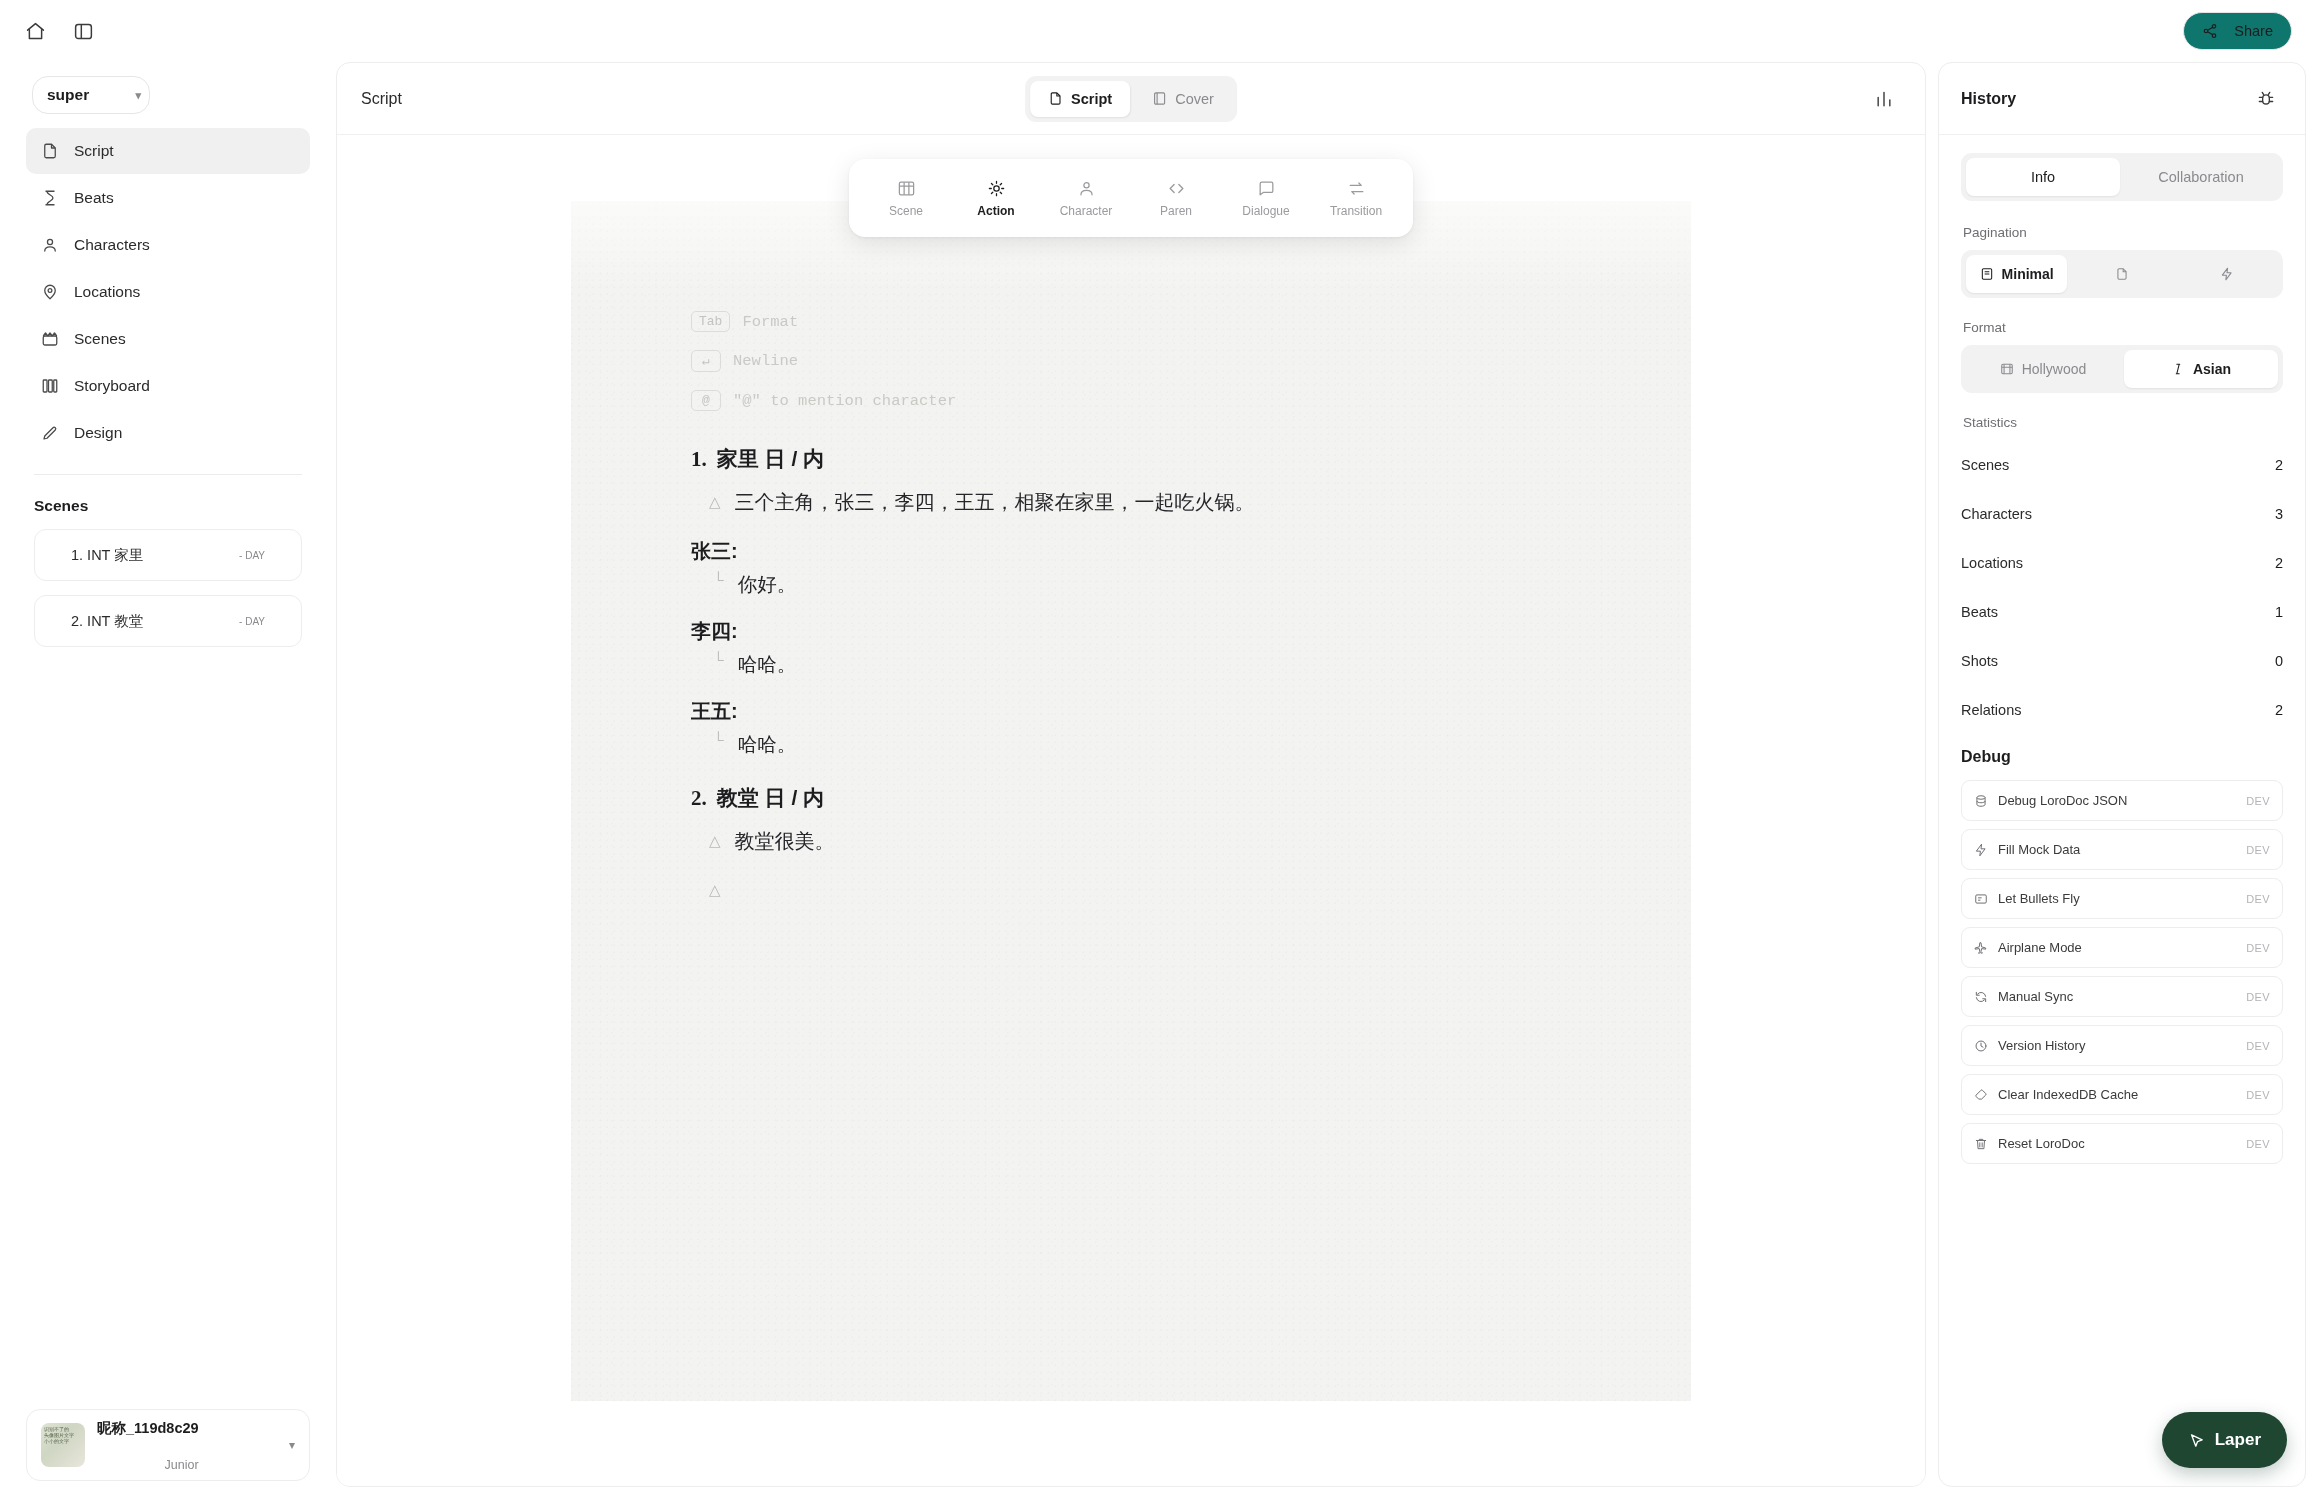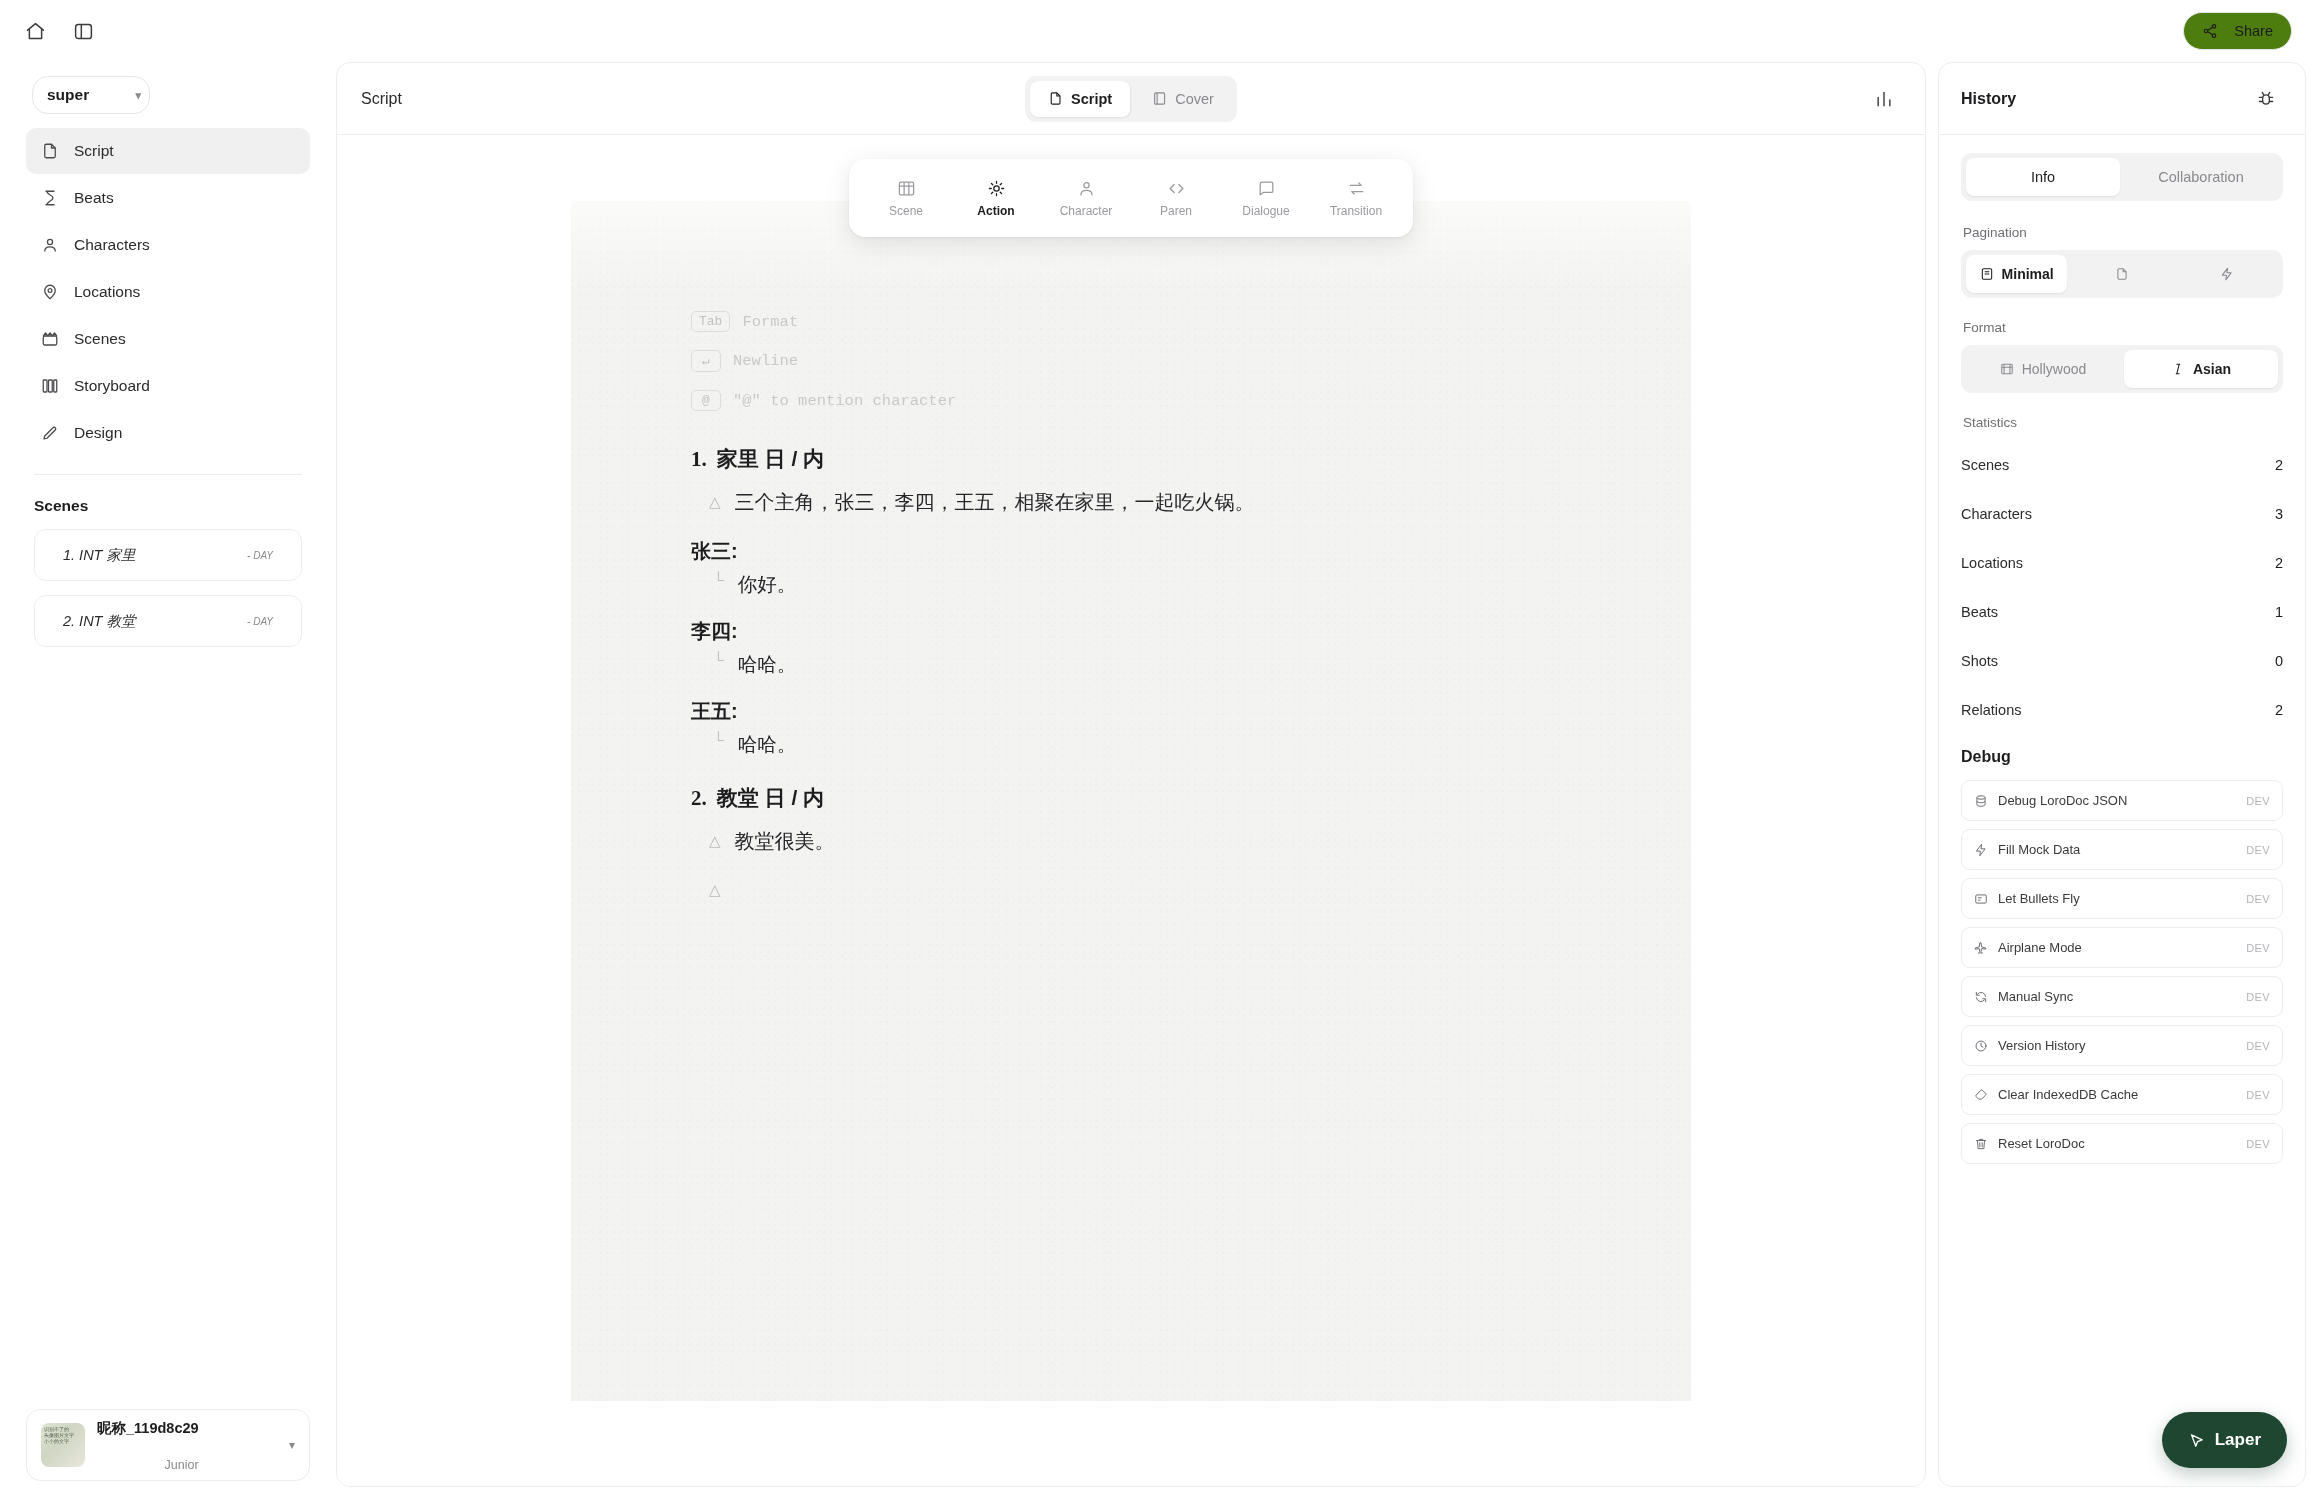--- a/index.html
+++ b/index.html
@@ -23,21 +23,21 @@
   .icon-btn {
     width: 34px; height: 34px; border-radius: 8px;
     display: flex; align-items: center; justify-content: center;
     color: #3b3b3d; cursor: pointer;
   }
   .topbar .spacer { flex: 1; }
   .share-btn {
     display: flex; align-items: center; gap: 16px;
     height: 38px; padding: 0 18px;
     border: 1px solid #e4e4e6; border-radius: 19px;
-    background: #4d7c0f; font-size: 14.5px; color: #1d1d1f; cursor: pointer;
+    background: #0f766e; font-size: 14.5px; color: #1d1d1f; cursor: pointer;
   }
 
   
   .body { flex: 1; display: flex; min-height: 0; }
 
   
   .sidebar {
     width: 336px; flex: 0 0 336px;
     display: flex; flex-direction: column;
     padding: 0 26px 0 26px;
@@ -58,23 +58,23 @@
     height: 46px; padding: 0 14px; border-radius: 10px;
     font-size: 15.5px; color: #2b2b2d; cursor: pointer;
   }
   .nav-item.active { background: #f0f0f1; }
   .nav-item .ico { width: 20px; display: flex; align-items: center; justify-content: center; color: #4a4a4d; }
 
   .divider { height: 1px; background: #ececee; margin: 18px 8px 0 8px; }
   .scenes-title { font-size: 15.5px; font-weight: 700; margin: 22px 0 14px 8px; color: #1d1d1f; }
   .scene-card {
     display: flex; align-items: center; justify-content: space-between;
-    height: 52px; margin: 0 8px 14px 8px; padding: 0 28px;
+    height: 52px; margin: 0 8px 14px 8px; padding: 0 36px;
     border: 1px solid #ededee; border-radius: 12px;
-    font-size: 14.5px; color: #2b2b2d; cursor: pointer; background: #fff; font-style: italic;
+    font-size: 14.5px; color: #2b2b2d; cursor: pointer; background: #fff;
   }
   .scene-card .sc-day { color: #8a8a8e; font-size: 10px; }
 
   .user-card {
     position: absolute; left: 26px; bottom: 18px;
     width: 284px; height: 72px;
     border: 1px solid #ededee; border-radius: 14px;
     display: flex; align-items: center; gap: 12px; padding: 0 14px;
     background: #fff; cursor: pointer;
   }

